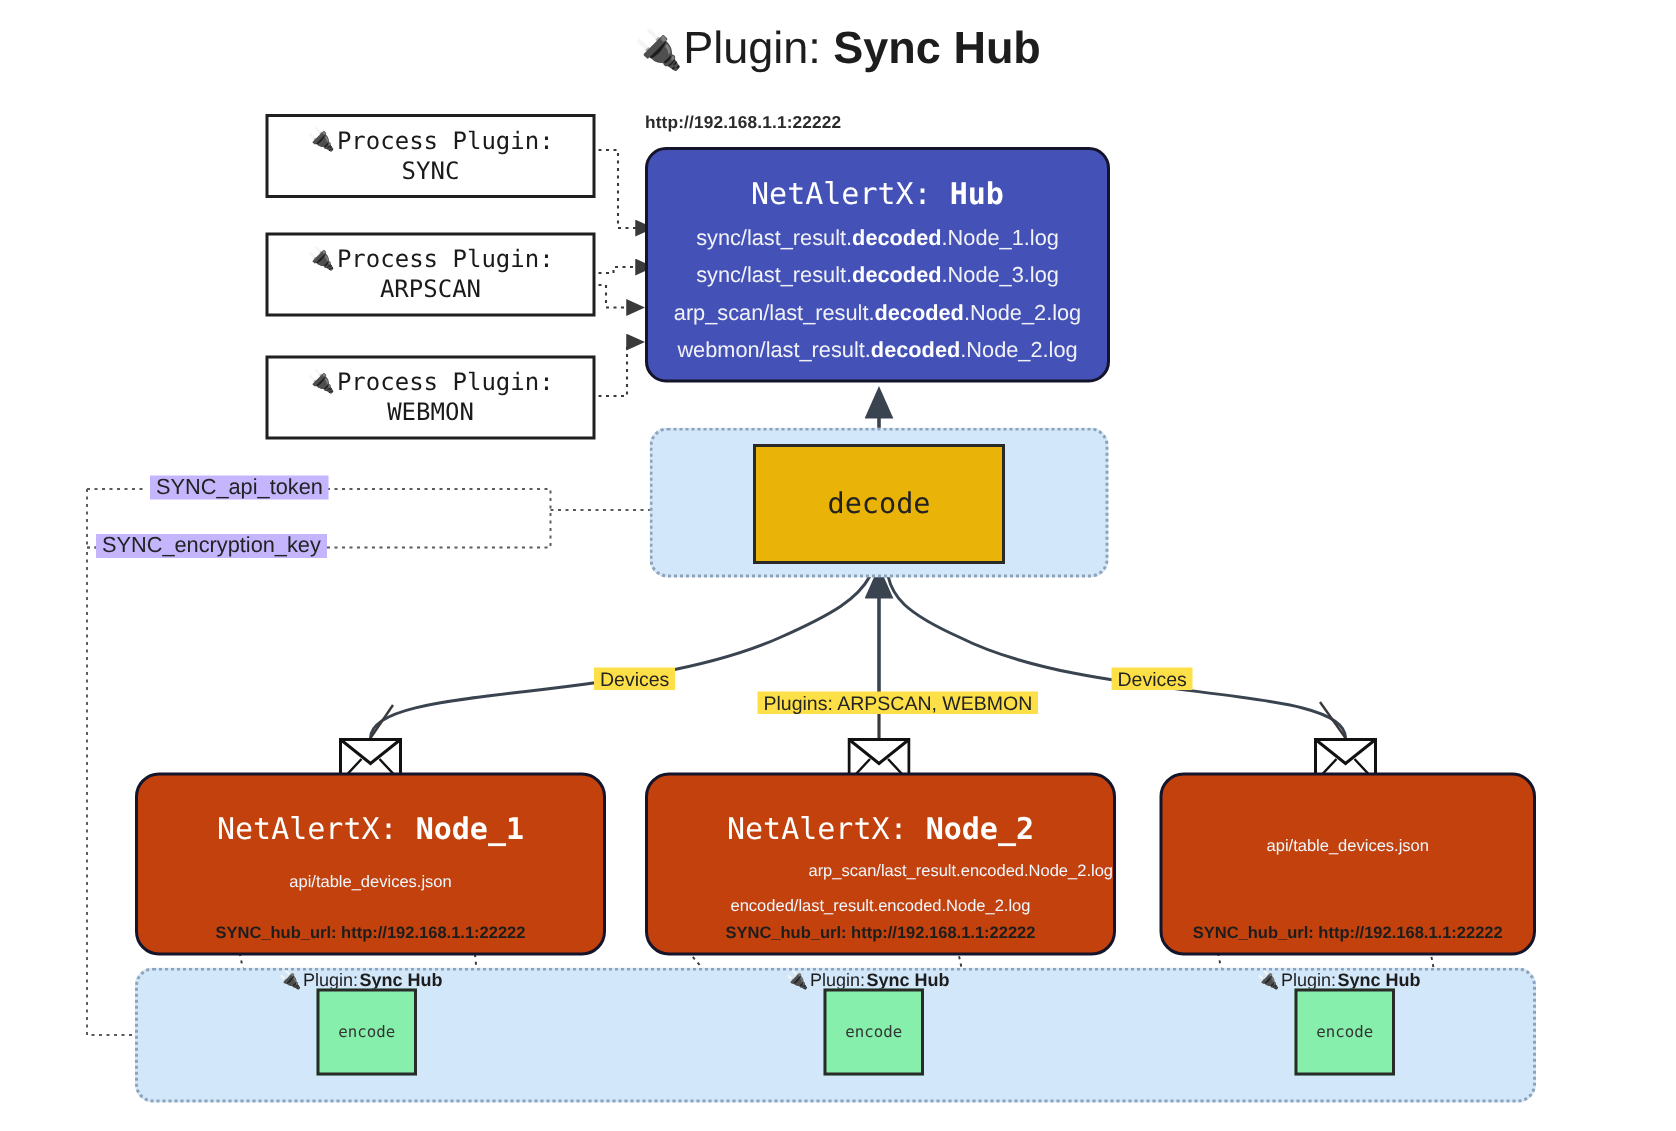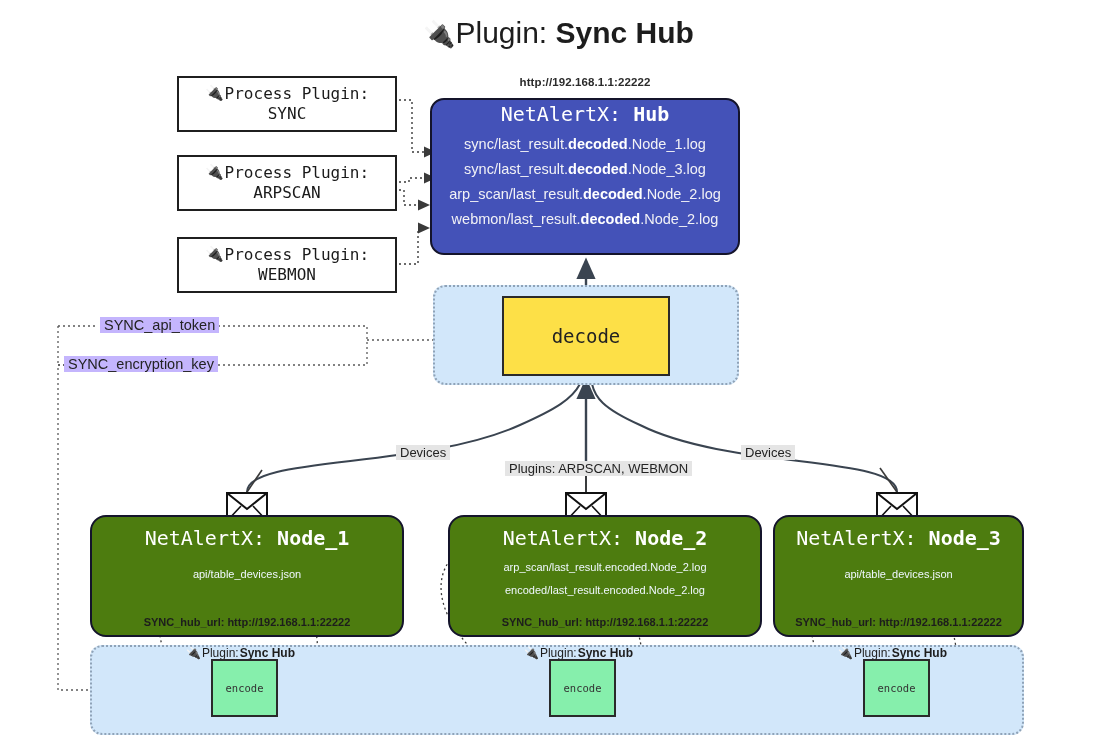--- a/index.html
+++ b/index.html
@@ -53,35 +53,35 @@
     line-height: 1.28;
   }
   .proc-box .ln1 { display: flex; align-items: center; gap: 1px; white-space: nowrap; }
   .proc-box .ln1 .plug { font-size: 15px; filter: grayscale(1) contrast(1.6); }
   .proc-box .ln2 { white-space: nowrap; }
 
   
   #hub-url {
     position: absolute;
     left: 430px; top: 76px; width: 310px;
-    text-align: center;
+    text-align: left;
     font-size: 11.5px;
     font-weight: 700;
     color: #2b2b2b;
     letter-spacing: .1px;
   }
   #hub-box {
     position: absolute;
     left: 430px; top: 98px;
     width: 310px; height: 157px;
     background: #4452b8;
     border: 2.5px solid #14142b;
     border-radius: 14px;
     color: #ffffff;
-    padding-top: 2px;
+    padding-top: 17px;
   }
   #hub-title {
     text-align: center;
     font-family: "DejaVu Sans Mono", "Liberation Mono", monospace;
     font-size: 20px;
     white-space: nowrap;
     margin-bottom: 6px;
   }
   #hub-title .b { font-weight: 700; }
   .hub-line {
@@ -99,21 +99,21 @@
     left: 433px; top: 285px;
     width: 306px; height: 100px;
     background: #d2e7fa;
     border: 2px dotted #8fa3b8;
     border-radius: 12px;
   }
   #decode-box {
     position: absolute;
     left: 502px; top: 296px;
     width: 168px; height: 80px;
-    background: #fde047;
+    background: #eab308;
     border: 2px solid #2a2a2a;
     display: flex; align-items: center; justify-content: center;
     font-family: "DejaVu Sans Mono", "Liberation Mono", monospace;
     font-size: 19px;
     color: #222;
   }
 
   
   .secret-label {
     position: absolute;
@@ -122,33 +122,33 @@
     background: #c4b5fd;
     padding: 0 4px;
     white-space: nowrap;
   }
 
   
   .flow-label {
     position: absolute;
     font-size: 13px;
     color: #232323;
-    background: #e5e5e5;
+    background: #fde047;
     padding: 0 4px;
     white-space: nowrap;
   }
 
   
   .node-box {
     position: absolute;
-    background: #4d7c0f;
+    background: #c2410c;
     border: 2.5px solid #14142b;
     border-radius: 16px;
     color: #ffffff;
-    padding-top: 9px;
+    padding-top: 23px;
   }
   .node-title {
     text-align: center;
     font-family: "DejaVu Sans Mono", "Liberation Mono", monospace;
     font-size: 20px;
     white-space: nowrap;
   }
   .node-title .b { font-weight: 700; }
   .node-line {
     text-align: center;
@@ -334,33 +334,30 @@
   </svg>
 
   <div class="node-box" style="left:90px; top:515px; width:314px; height:122px;">
     <div class="node-title">
       <span>NetAlertX: </span><span class="b">Node_1</span>
     </div>
     <div class="node-line" style="margin-top:16px;">api/table_devices.json</div>
     <div class="node-foot">SYNC_hub_url: http://192.168.1.1:22222</div>
   </div>
 
-  <div class="node-box" style="left:448px; top:515px; width:314px; height:122px;">
+  <div class="node-box" style="left:430px; top:515px; width:314px; height:122px;">
     <div class="node-title">
       <span>NetAlertX: </span><span class="b">Node_2</span>
     </div>
-    <div class="node-line" style="margin-top:9px;">arp_scan/last_result.encoded.Node_2.log</div>
+    <div class="node-line" style="margin-top:9px;text-align:right;">arp_scan/last_result.encoded.Node_2.log</div>
     <div class="node-line" style="margin-top:6px;">encoded/last_result.encoded.Node_2.log</div>
     <div class="node-foot">SYNC_hub_url: http://192.168.1.1:22222</div>
   </div>
 
   <div class="node-box" style="left:773px; top:515px; width:251px; height:122px;">
-    <div class="node-title">
-      <span>NetAlertX: </span><span class="b">Node_3</span>
-    </div>
     <div class="node-line" style="margin-top:16px;">api/table_devices.json</div>
     <div class="node-foot">SYNC_hub_url: http://192.168.1.1:22222</div>
   </div>
 
   <div id="encode-container"></div>
 
   <div class="encode-cap" style="left:186px; top:646px;">
     <span class="plug">🔌</span>
       <span>Plugin: </span>
       <span class="b">Sync Hub</span>

